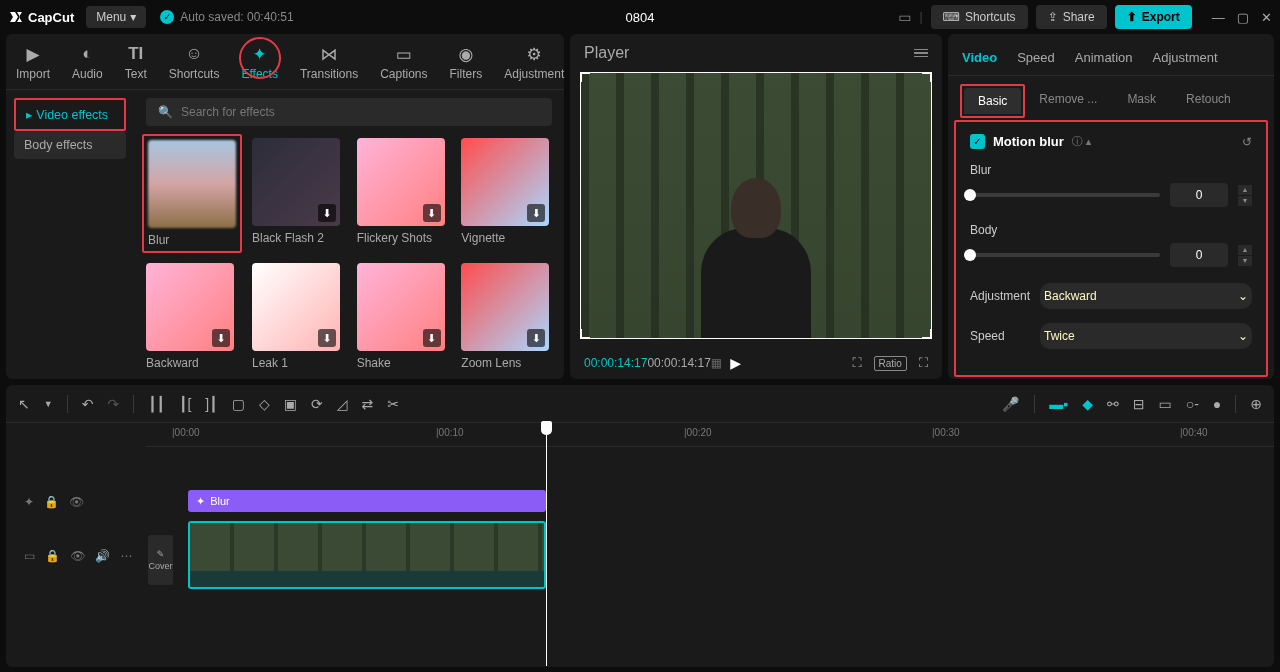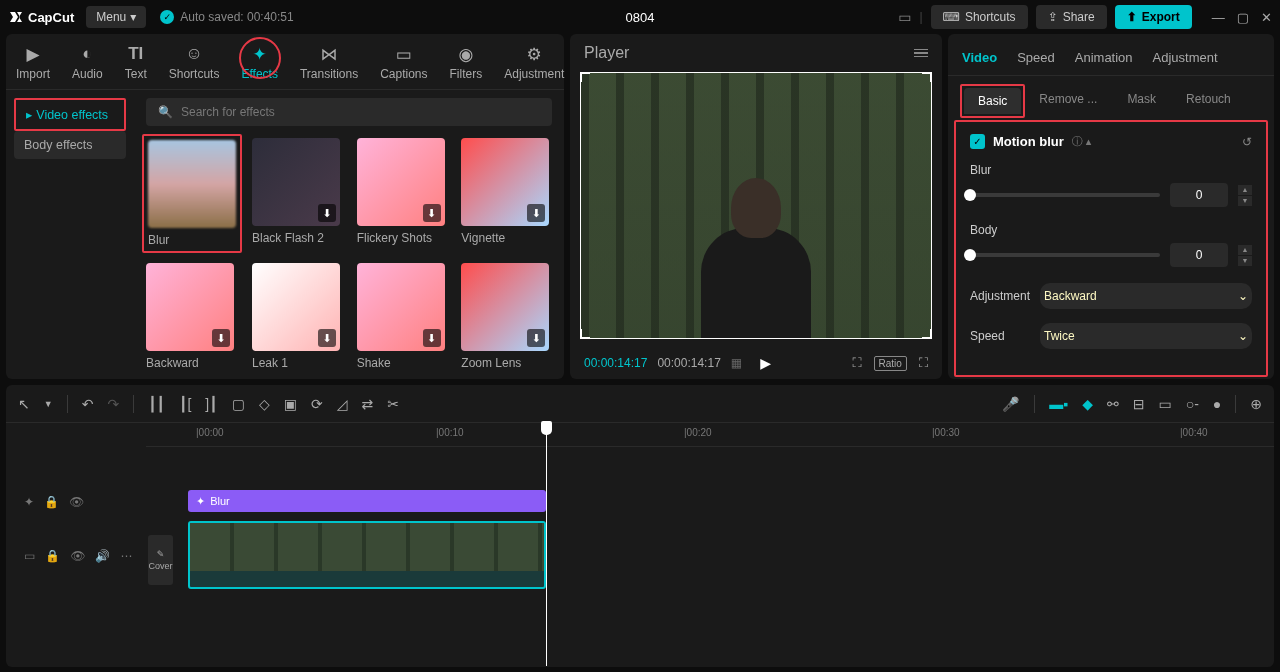--- a/index.html
+++ b/index.html
@@ -63,21 +63,21 @@
 }
 .person-silhouette { position: absolute; bottom: 0; left: 50%; transform: translateX(-50%); width: 120px; height: 160px; }
 .person-head { position: absolute; top: 0; left: 50%; transform: translateX(-50%); width: 50px; height: 60px; background: #3a2f28; border-radius: 50% 50% 40% 40%; }
 .person-body { position: absolute; bottom: 0; left: 50%; transform: translateX(-50%); width: 110px; height: 110px; background: #1a1a1a; border-radius: 40% 40% 0 0; }
 .corner { position: absolute; width: 10px; height: 10px; border: 2px solid #fff; }
 .corner.tl { top: -1px; left: -1px; border-right: none; border-bottom: none; }
 .corner.tr { top: -1px; right: -1px; border-left: none; border-bottom: none; }
 .corner.bl { bottom: -1px; left: -1px; border-right: none; border-top: none; }
 .corner.br { bottom: -1px; right: -1px; border-left: none; border-top: none; }
 
-.player-controls { padding: 8px 14px; display: flex; align-items: center; gap: 10px; font-size: 12px; }
+.player-controls { padding: 8px 14px; display: flex; align-items: center; font-size: 12px; }
 .time-current { color: #00c4cc; }
 .time-total { color: #aaa; }
 .play-btn { margin-left: 8px; color: #fff; font-size: 14px; }
 .pc-right { margin-left: auto; display: flex; gap: 12px; align-items: center; color: #aaa; font-size: 13px; }
 .ratio-box { border: 1px solid #888; padding: 1px 4px; border-radius: 2px; font-size: 10px; }
 
 
 .inspector { width: 326px; display: flex; flex-direction: column; }
 .insp-tabs { display: flex; padding: 10px 14px 0; gap: 20px; border-bottom: 1px solid #2a2a2a; }
 .insp-tab { padding: 6px 0 10px; color: #aaa; cursor: pointer; font-size: 13px; }
@@ -412,21 +412,21 @@
     <span class="tl-tool teal">◆</span>
     <span class="tl-tool">⚯</span>
     <span class="tl-tool">⊟</span>
     <span class="tl-tool">▭</span>
     <span class="tl-tool">○-</span>
     <span class="tl-tool">●</span>
     <div class="tl-divider"></div>
     <span class="tl-tool">⊕</span>
   </div>
   <div class="tl-ruler">
-    <span class="ruler-mark" style="left:50px">|00:00</span>
+    <span class="ruler-mark" style="left:26px">|00:00</span>
     <span class="ruler-mark" style="left:290px">|00:10</span>
     <span class="ruler-mark" style="left:538px">|00:20</span>
     <span class="ruler-mark" style="left:786px">|00:30</span>
     <span class="ruler-mark" style="left:1034px">|00:40</span>
     <div class="playhead" style="left:400px">
         <div class="playhead-handle"></div>
       </div>
   </div>
   <div class="tl-tracks">
     <div class="track">

